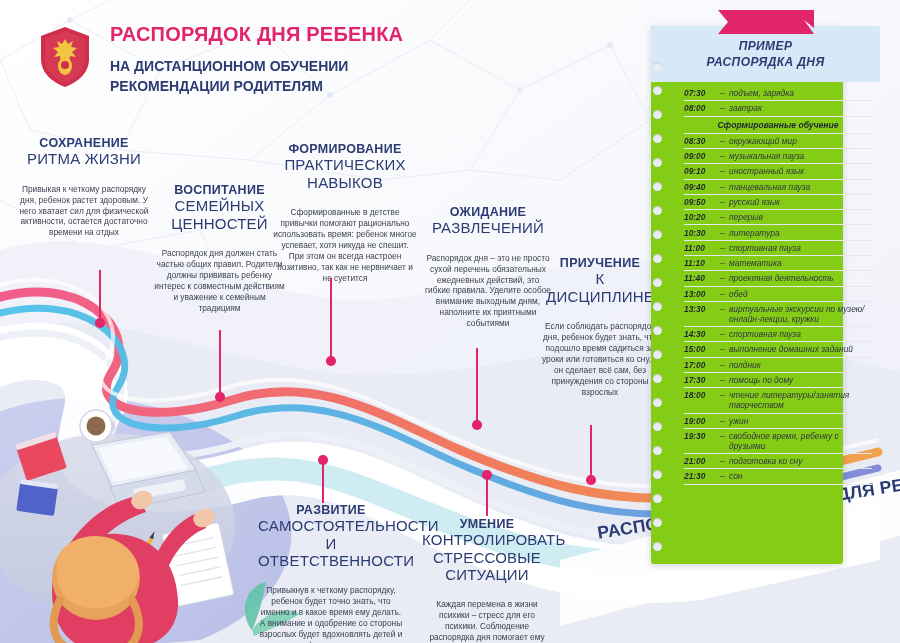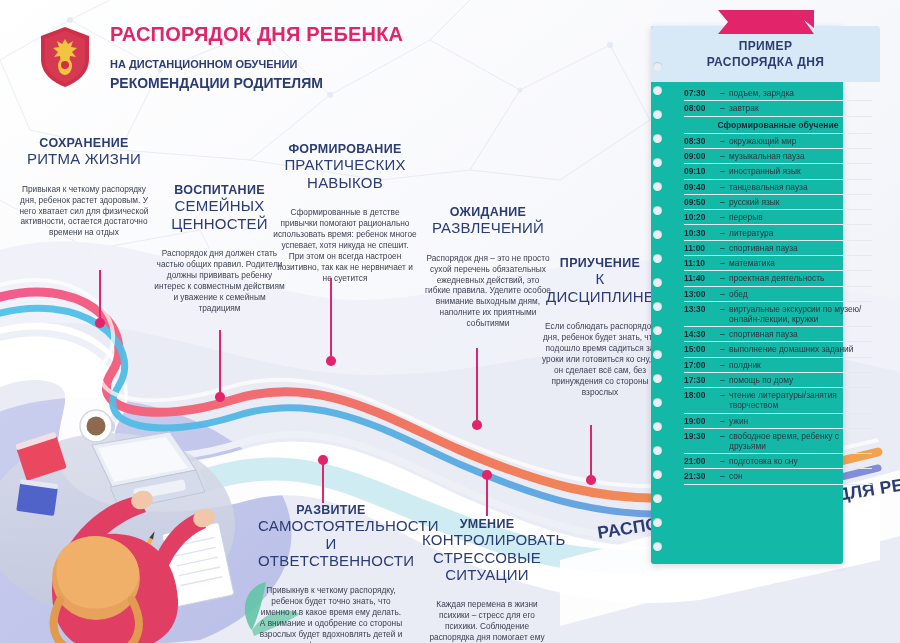--- a/index.html
+++ b/index.html
@@ -44,21 +44,21 @@
   }
   .title-main {
     font-size: 20px;
     font-weight: bold;
     color: #e2246a;
     letter-spacing: 0.2px;
     line-height: 1.05;
     margin: 0 0 7px 0;
   }
   .title-sub {
-    font-size: 11px;
+    font-size: 14px;
     font-weight: bold;
     color: #2b3b73;
     line-height: 1.15;
     margin: 13px 0 4px 0;
   }
   .title-sub2 {
     font-size: 14px;
     font-weight: bold;
     color: #2b3b73;
     margin: 0;
@@ -111,23 +111,24 @@
     background: #e2246a;
   }
 
   
   .card {
     position: absolute;
     left: 651px;
     top: 26px;
     width: 192px;
     height: 538px;
-    background: #14b8a6;
+    background: #84cc16;
     border-radius: 3px;
     box-shadow: 0 2px 7px rgba(40,40,80,0.18);
+    font-style: italic;
   }
   .card-head {
     position: absolute;
     left: 0; top: 0;
     width: 229px;
     height: 56px;
     background: #d7e9f6;
     border-radius: 3px 3px 0 0;
   }
   .card-head-title {

